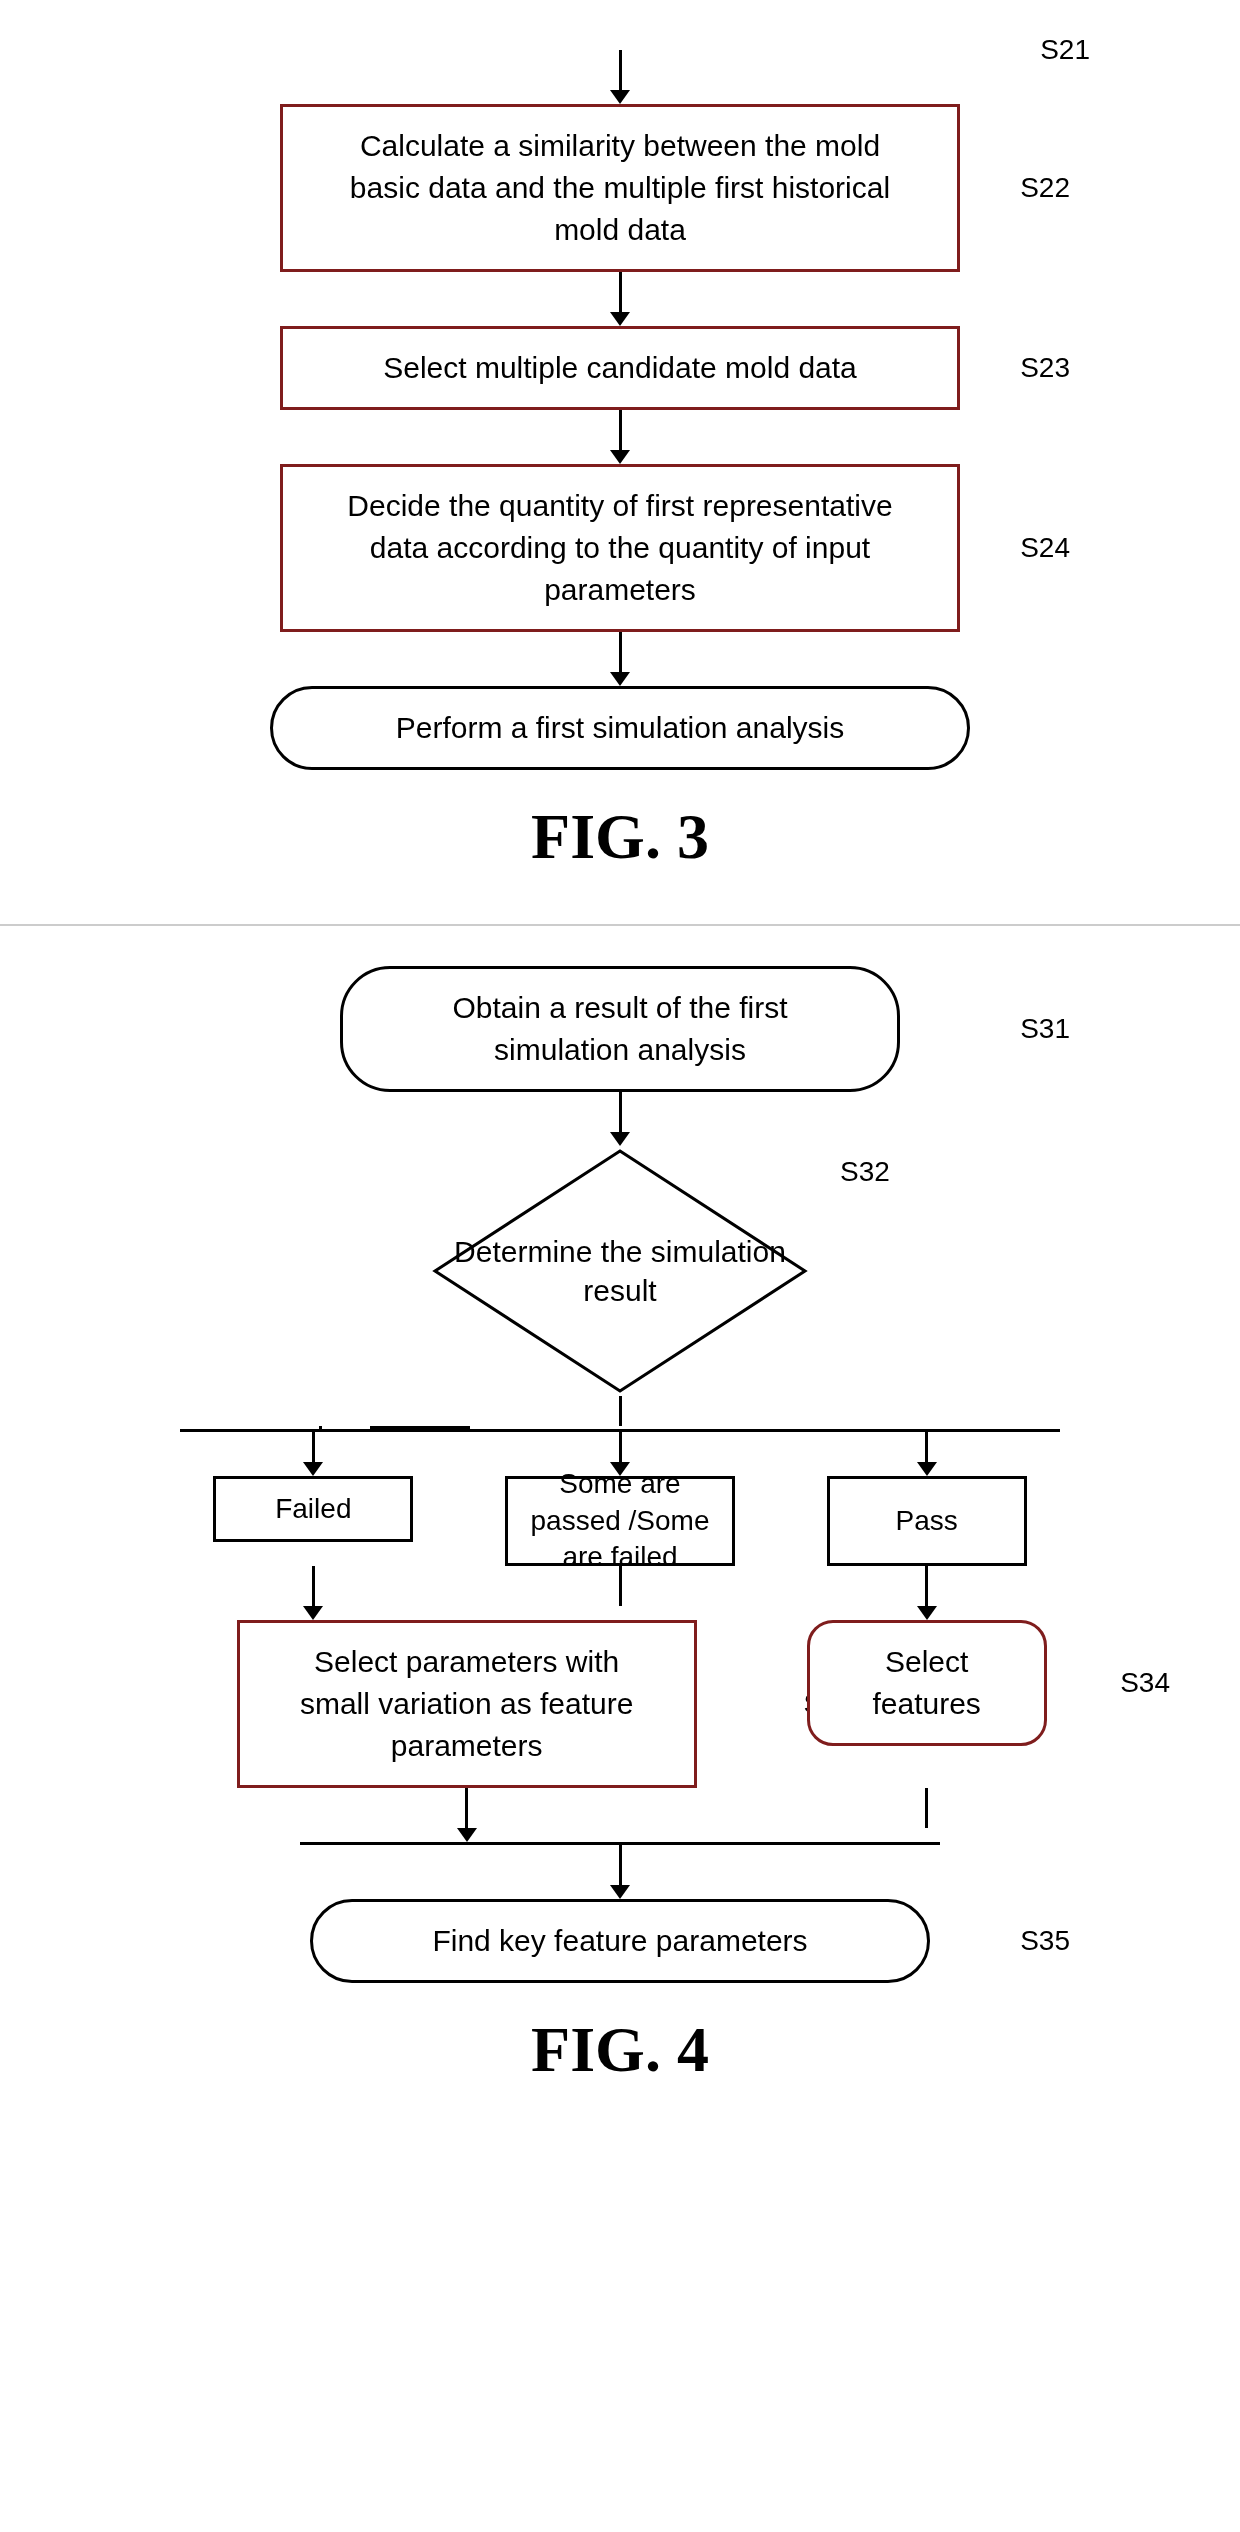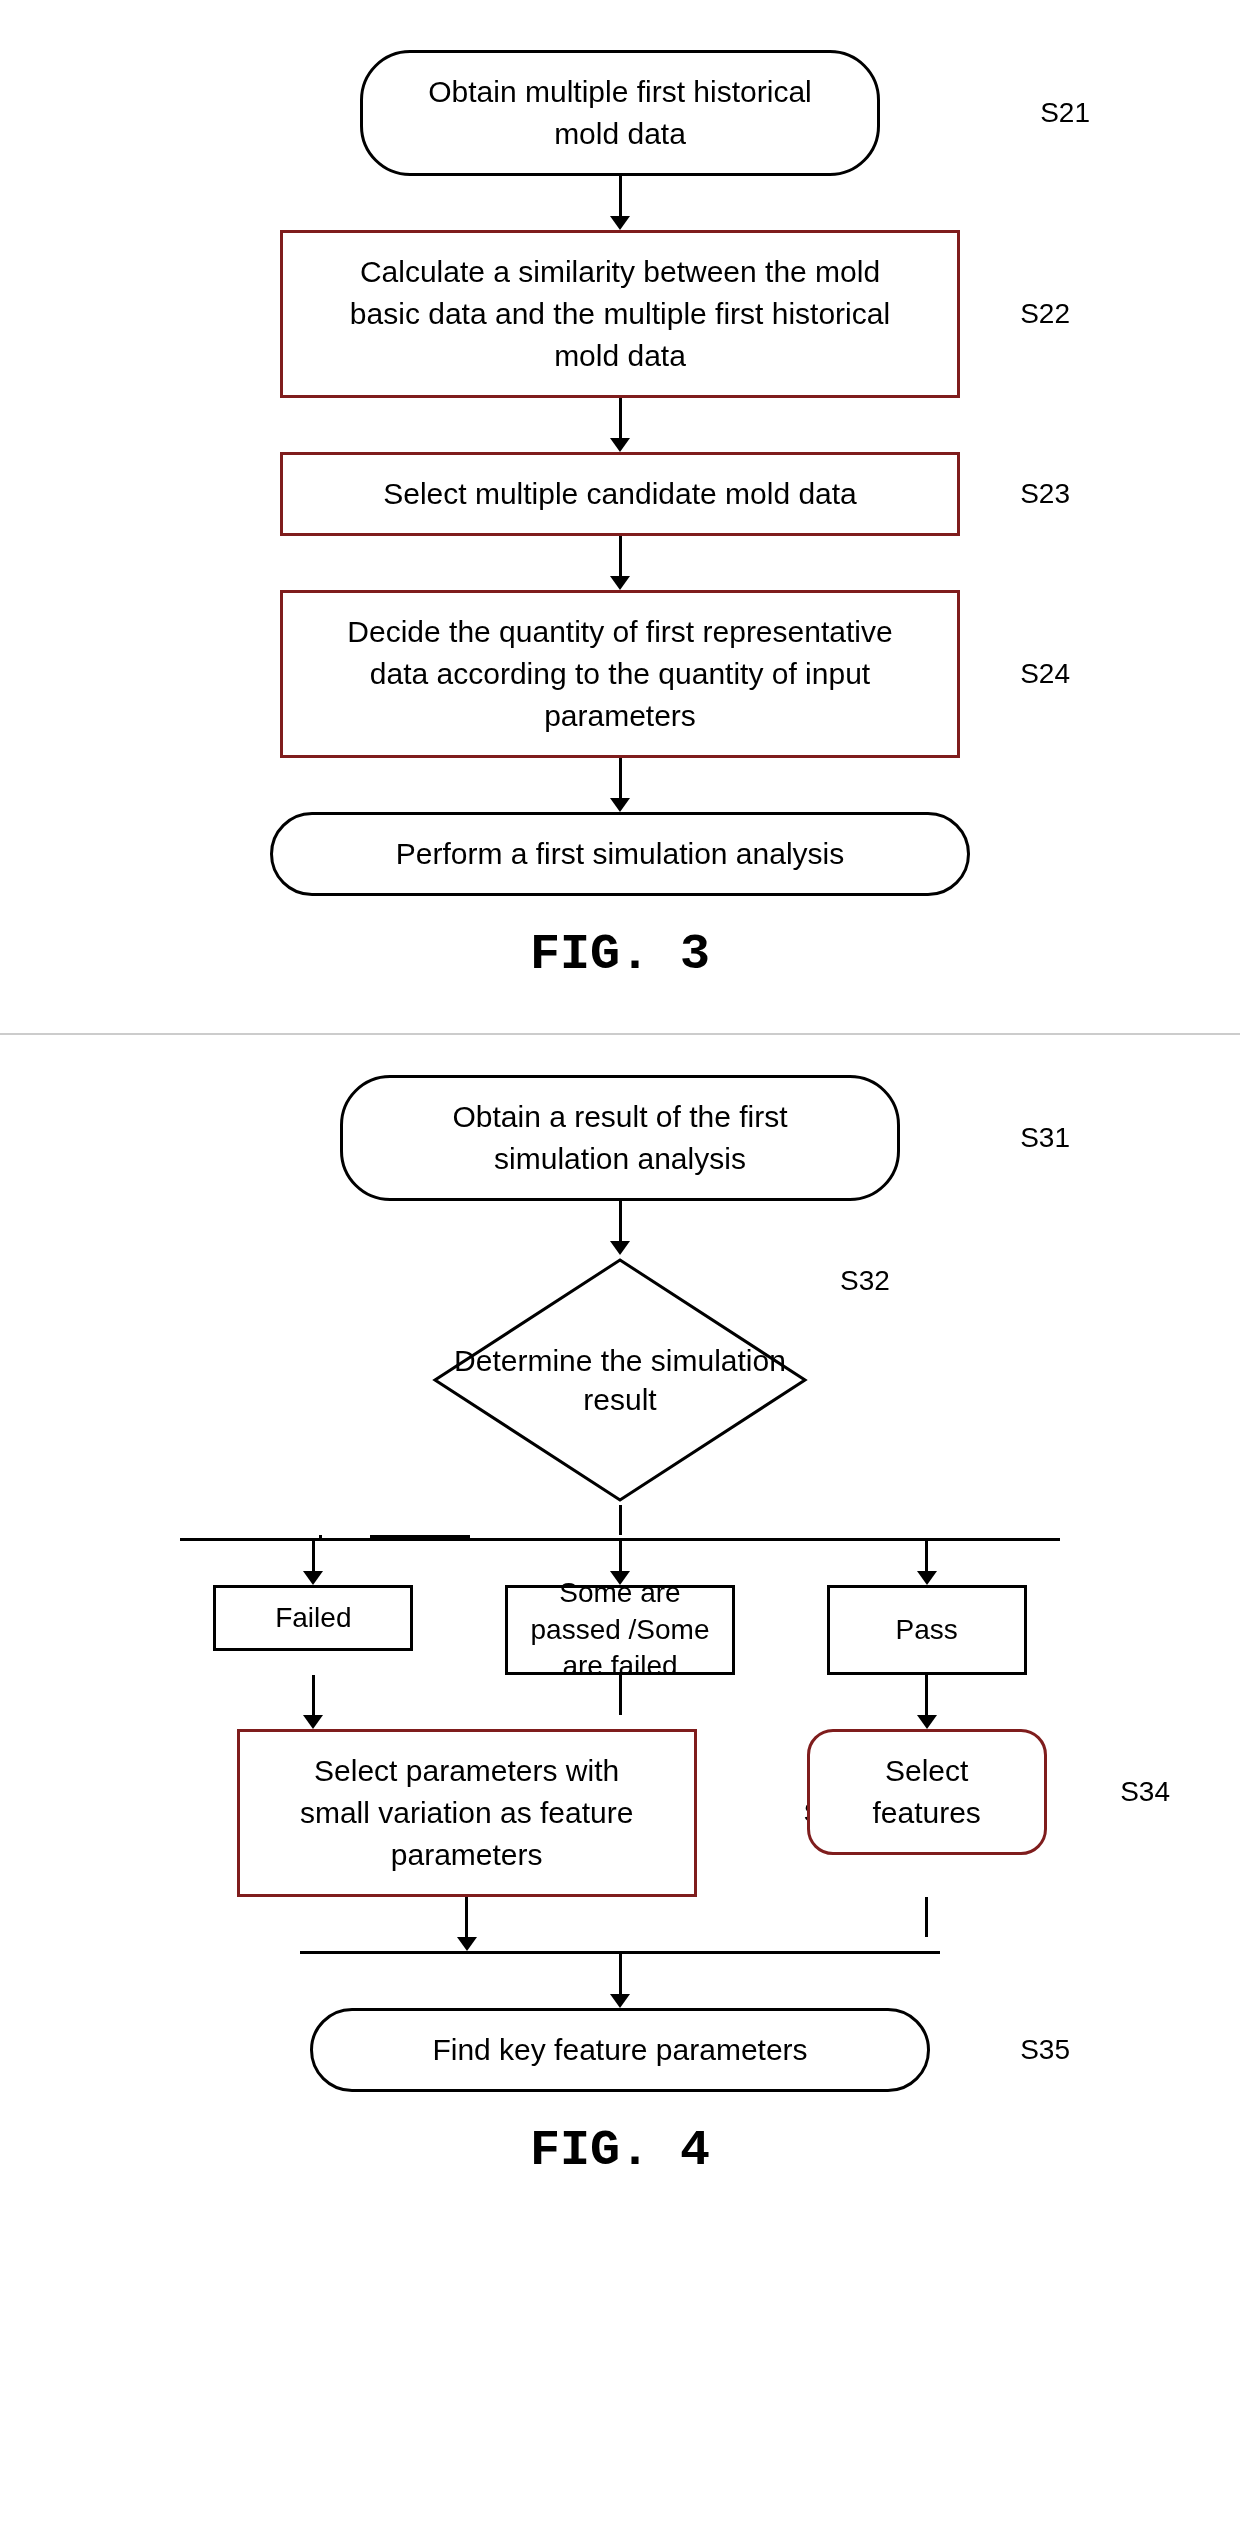--- a/index.html
+++ b/index.html
@@ -29,23 +29,23 @@
     
     .fig4 {
       display: flex;
       flex-direction: column;
       align-items: center;
       padding-top: 30px;
       padding-bottom: 60px;
     }
 
     .fig-label {
-      font-size: 50px;
+      font-size: 64px;
       font-weight: bold;
-      font-family: Liberation Mono, monospace;
+      font-family: Liberation Serif, serif;
       margin-top: 30px;
       text-align: right;
     }
 
     
     .rounded-box {
       border: 3px solid #000;
       border-radius: 50px;
       padding: 18px 40px;
       text-align: center;
@@ -145,23 +145,20 @@
 
   </style>
 </head>
 <body>
 
 <div class="diagram-container">
 
   <div class="fig3">
 
     <div class="step-wrapper" style="width:700px; display:flex; align-items:center; justify-content:center;">
-      <div class="rounded-box" style="width:520px;">
-        <span>Obtain multiple first historical mold data</span>
-      </div>
       <div class="step-label">
         <span>S21</span>
       </div>
     </div>
 
     <div class="arrow-down">
       <div class="line"></div>
       <div class="head"></div>
     </div>
 

